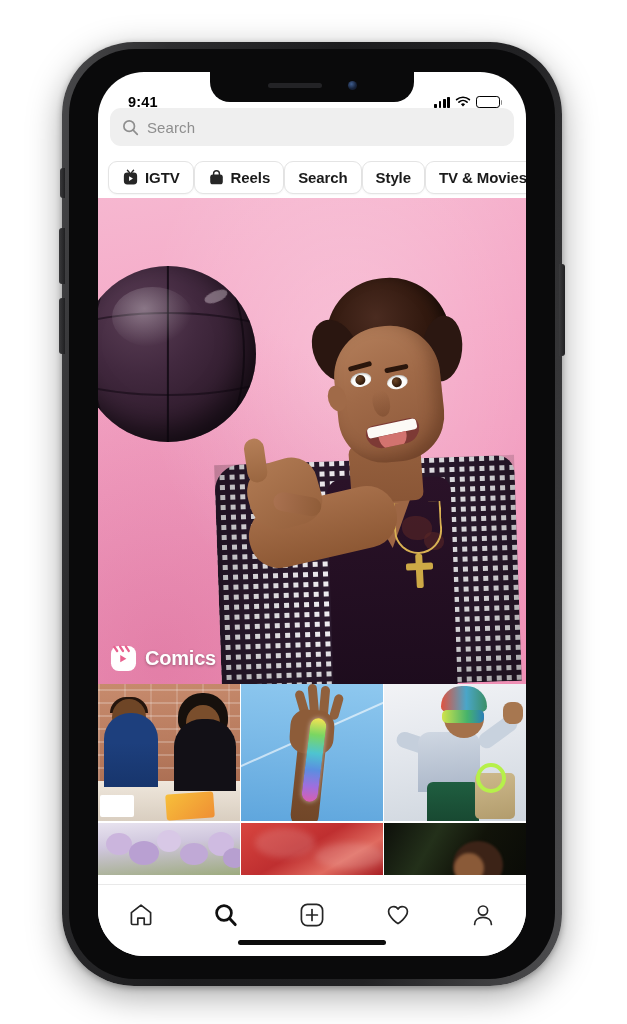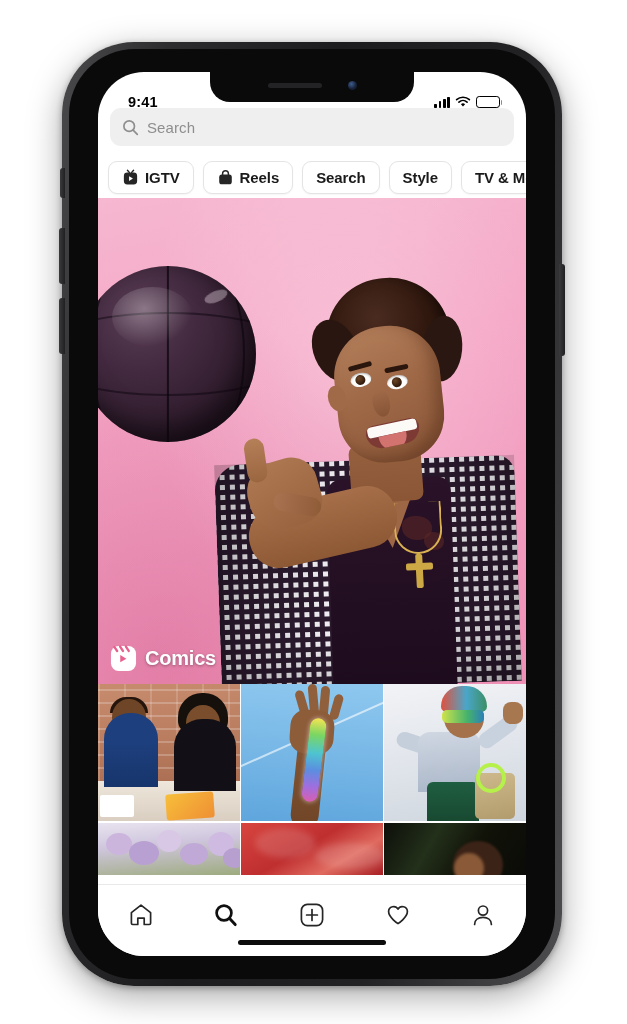--- a/index.html
+++ b/index.html
@@ -96,21 +96,21 @@
   #search-wrap { position: absolute; left: 0; top: 36px; width: 100%; padding: 0 12px; z-index: 10; }
   #search-bar {
     height: 38px; background: #efefef; border-radius: 11px;
     display: flex; align-items: center; padding: 0 12px; gap: 8px;
   }
   #search-placeholder { font-size: 15px; color: #8e8e8e; letter-spacing: .1px; }
 
   
   #chips-row {
     position: absolute; left: 0; top: 84px; width: 100%;
-    display: flex; gap: 9px; padding: 0 10px; z-index: 10;
+    display: flex; padding: 0 10px; z-index: 10;
     overflow: hidden; align-items: center; height: 42px;
   }
   .chip {
     flex: 0 0 auto; height: 33px;
     background: #ffffff; border: 1px solid #e4e4e4; border-radius: 9px;
     display: flex; align-items: center; gap: 6px; padding: 0 13px;
     box-shadow: 0 1px 2px rgba(0,0,0,.045);
   }
   .chip-label { font-size: 15px; font-weight: bold; color: #1a1a1a; white-space: nowrap; letter-spacing: -.1px; }
 

